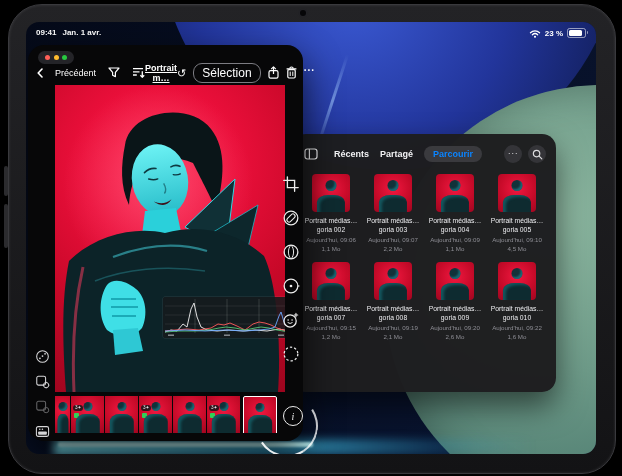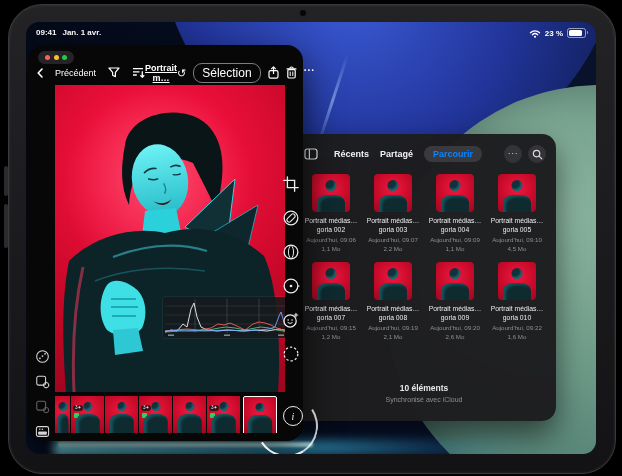--- a/index.html
+++ b/index.html
@@ -30,21 +30,21 @@
 
   
   .statusbar{left:0;top:4px;width:100%;height:14px;color:#fff;font-size:8px;font-weight:600;}
   .sb-left{position:absolute;left:10px;top:2px;display:flex;gap:6px;}
   .sb-right{position:absolute;right:10px;top:2px;display:flex;gap:4px;align-items:center;}
   .batt{width:17px;height:8px;border:1px solid rgba(255,255,255,.55);border-radius:2.5px;position:relative;}
   .batt i{position:absolute;left:1px;top:1px;bottom:1px;width:13px;background:#fff;border-radius:1.5px;}
   .batt em{position:absolute;right:-3px;top:2px;width:1.5px;height:2.5px;background:rgba(255,255,255,.55);border-radius:0 1px 1px 0;}
 
   
-  .fwin{left:266px;top:112px;width:264px;height:287px;border-radius:14px;z-index:2;
+  .fwin{left:266px;top:112px;width:264px;height:258px;border-radius:14px;z-index:2;
     background:rgba(29,29,31,.985);box-shadow:0 14px 30px rgba(0,0,0,.55);}
   .fhead{position:absolute;left:12px;right:10px;top:9px;height:22px;display:flex;align-items:center;}
   .ficon{color:#ececee;}
   .ftabs{display:flex;align-items:center;gap:11px;margin-left:16px;}
   .ftab{font-size:9px;font-weight:600;color:#f2f2f4;cursor:default;}
   .ftab-pill{background:#3a3a3e;border-radius:11px;padding:3px 9px;color:#0a84ff;}
   .fbtns{margin-left:auto;display:flex;gap:6px;align-items:center;}
   .circbtn{width:18px;height:18px;border-radius:50%;background:#343438;color:#dcdcde;display:flex;align-items:center;justify-content:center;}
   .circbtn .dots{font-size:9px;letter-spacing:.5px;line-height:6px;margin-top:-3px;}
   .fgrid{position:absolute;left:0;right:0;top:40px;display:grid;grid-template-columns:repeat(4,62px);justify-content:center;row-gap:10px;}
@@ -216,24 +216,20 @@
     <div class="fsize">2,6 Mo</div>
   </div>
         <div class="fitem">
     <div class="fthumb38 portrait"></div>
     <div class="fname">Portrait médias…goria 010</div>
     <div class="fdate">Aujourd'hui, 09:22</div>
     <div class="fsize">1,6 Mo</div>
   </div>
       </div>
 
-    <div class="ffoot">
-      <div class="fcount">10 éléments</div>
-      <div class="fsync">Synchronisé avec iCloud</div>
-    </div>
   </div>
 
   <div class="abs ewin">
     <div class="traffic">
       <i style="background:#ff5f57"></i>
       <i style="background:#febc2e"></i>
       <i style="background:#28c840"></i>
     </div>
 
     <div class="toolbar">

